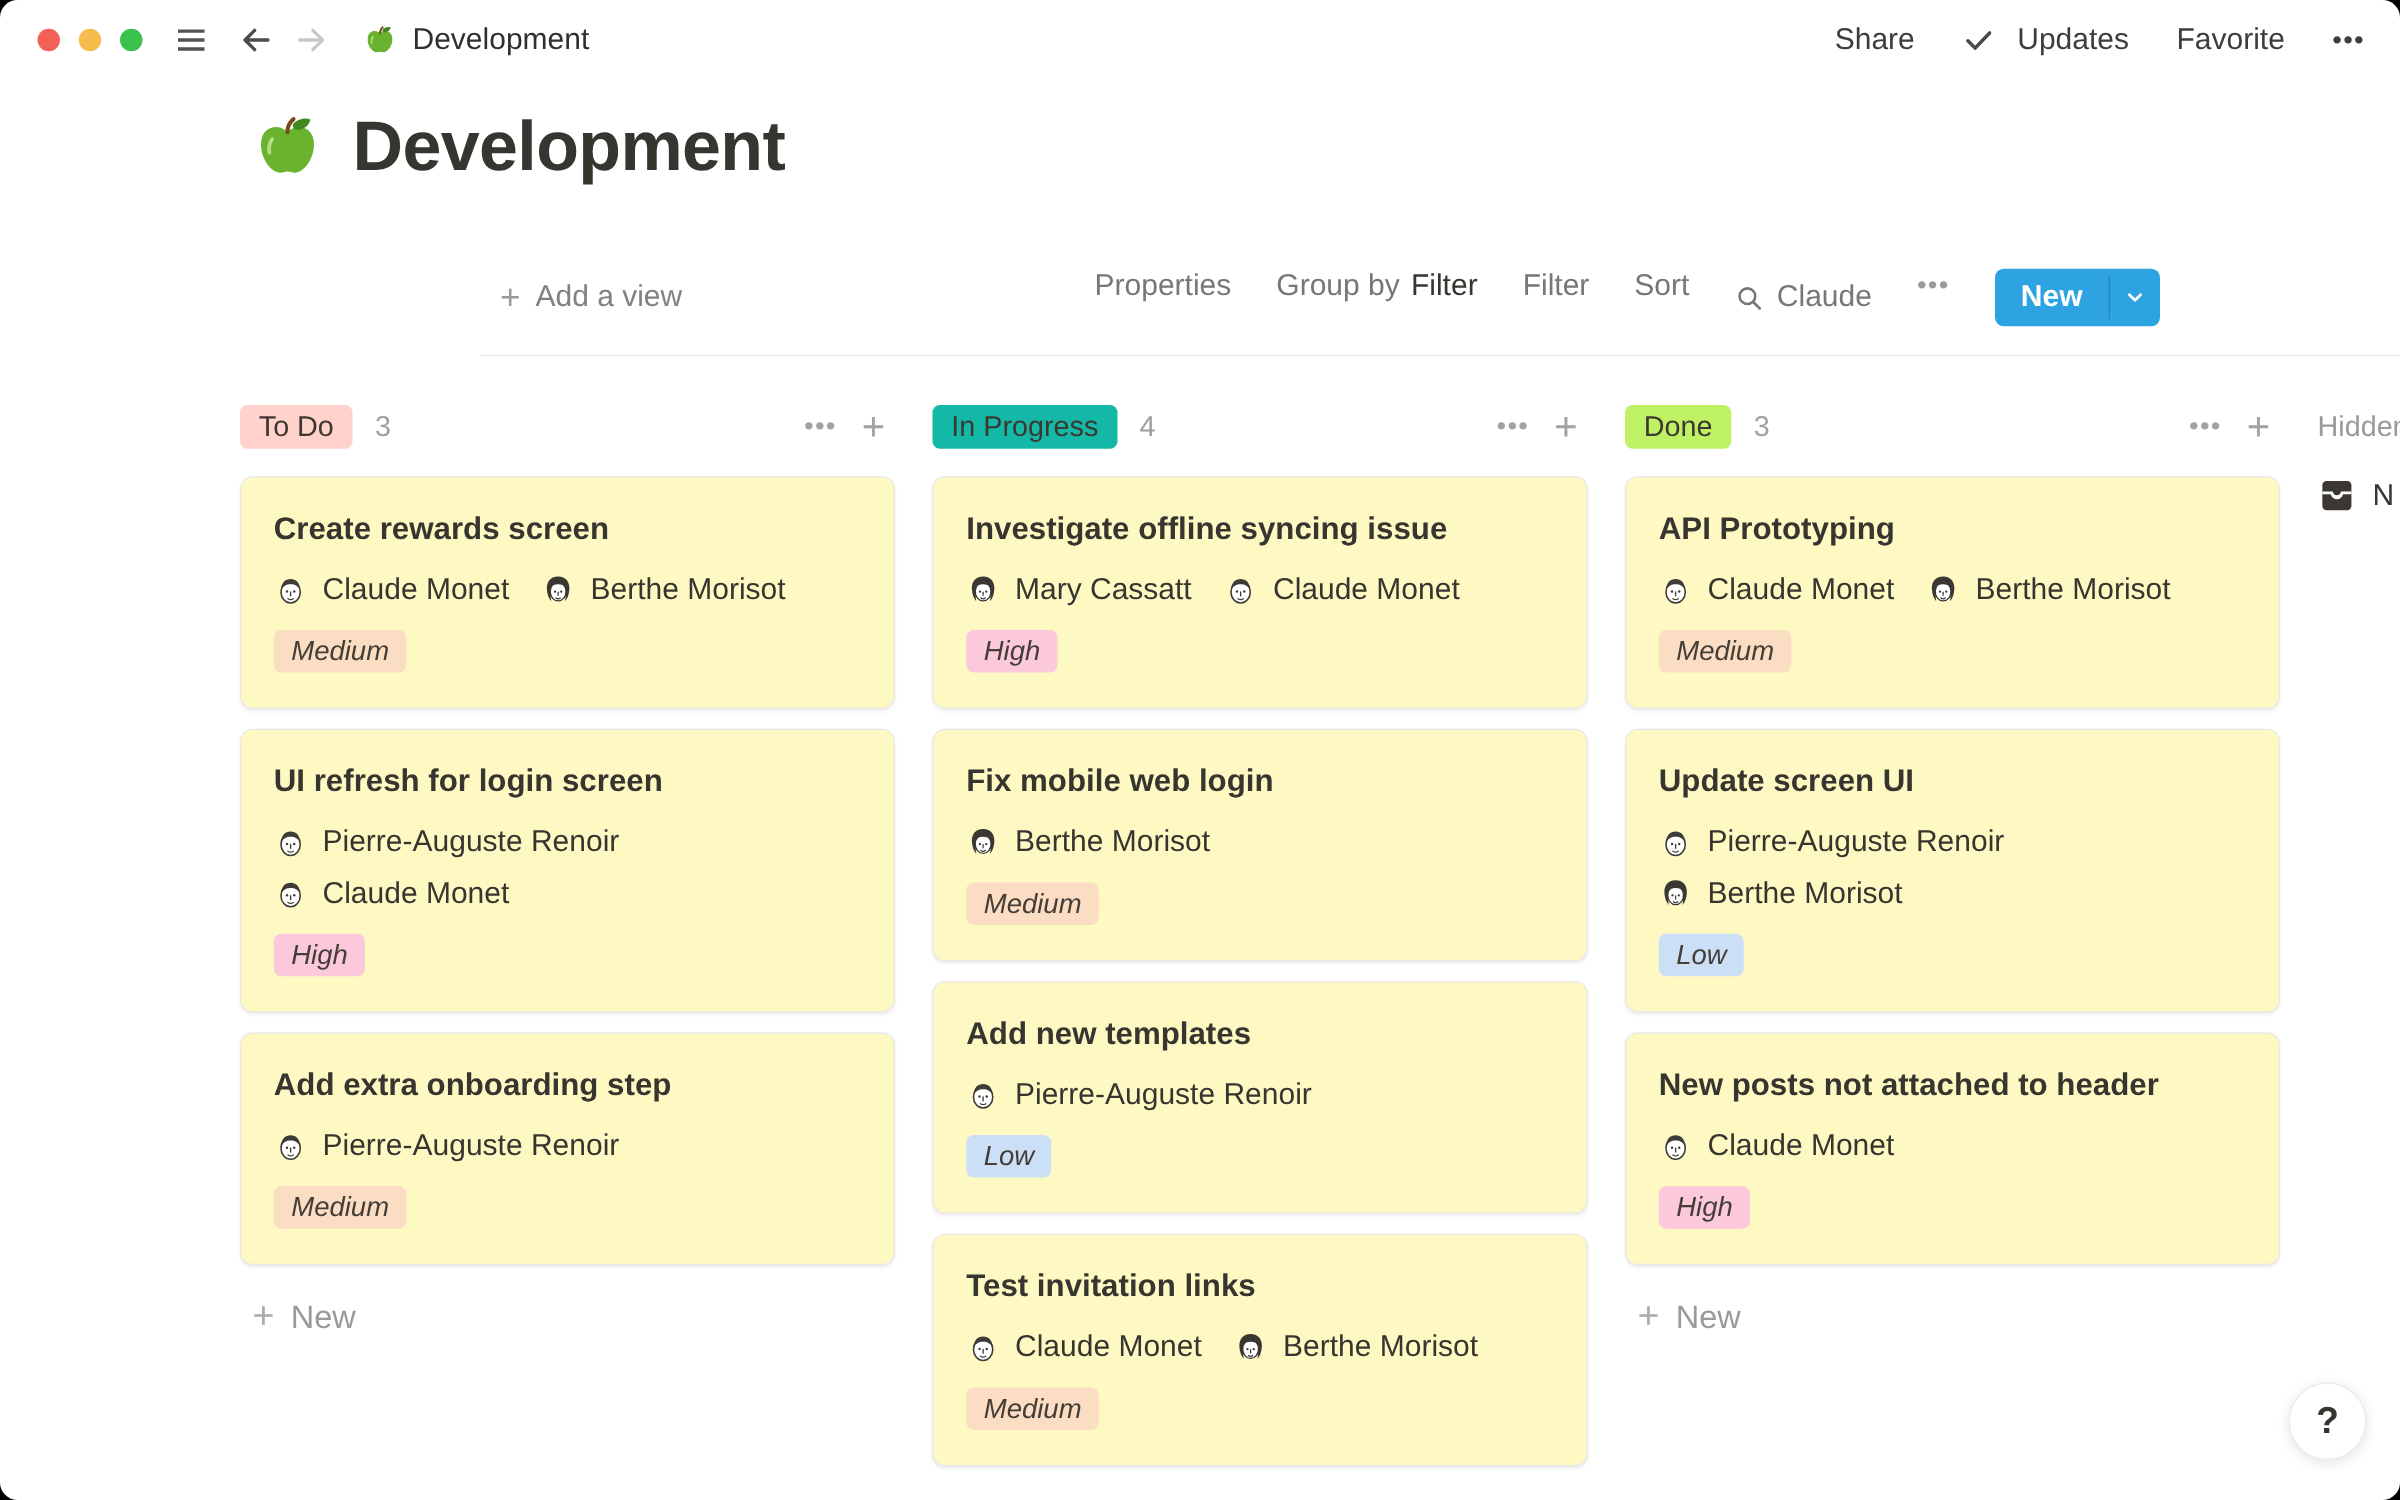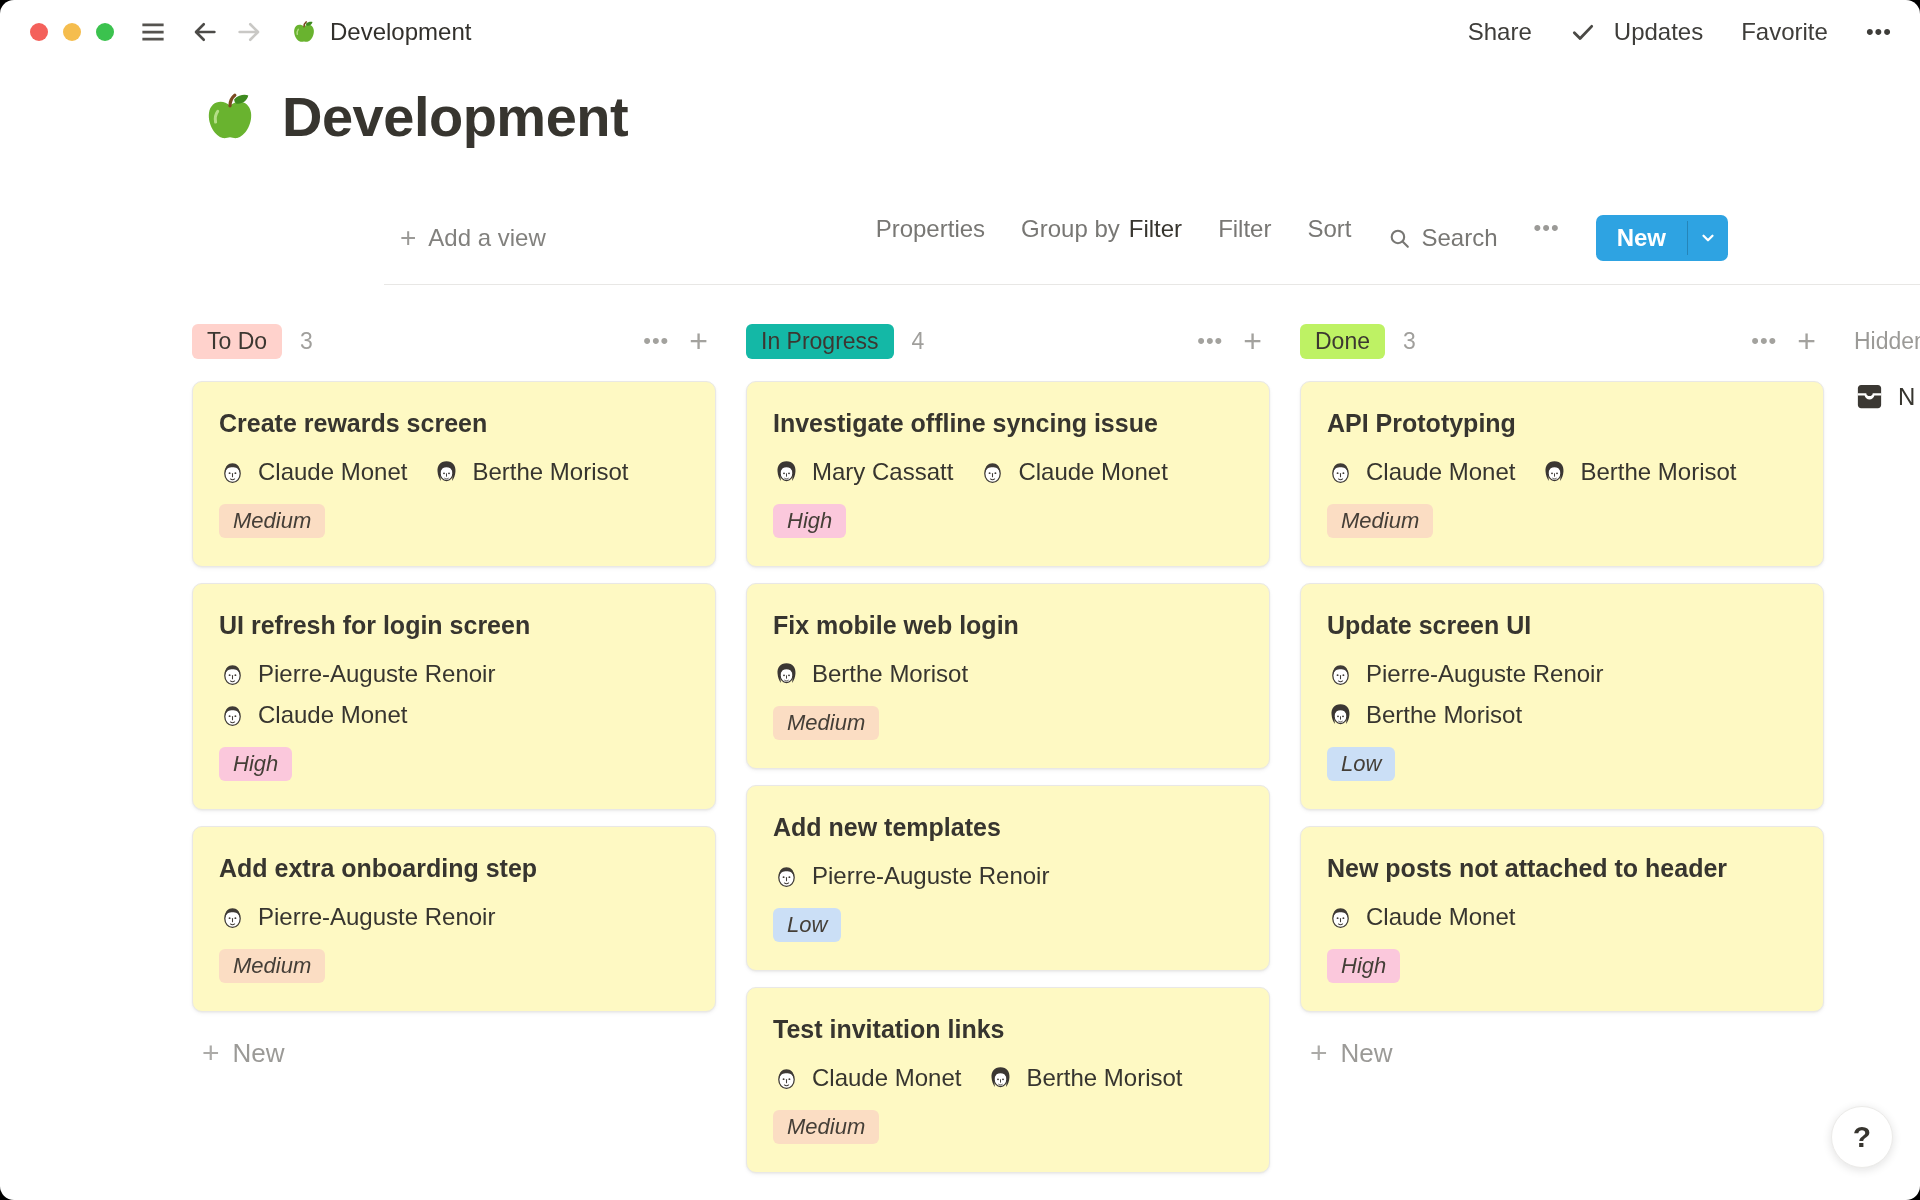--- a/index.html
+++ b/index.html
@@ -199,21 +199,21 @@
         <span class="groupby">
           <span>Group by</span>
           <span class="gb-value">Filter</span>
         </span>
         <span>Filter</span>
         <span>Sort</span>
         <span class="vt-search">
           <svg class="search-icon">
               <use href="#ic-search"></use>
             </svg>
-          <span>Search</span>
+          <span>Claude</span>
         </span>
         <span class="vt-more">•••</span>
         <span class="new-btn" style="background: rgb(46, 163, 226);">
           <span class="new-btn-label">New</span>
           <span class="new-btn-divider"></span>
           <span class="new-btn-chev">
             <svg class="chev-icon">
                 <use href="#ic-chev"></use>
               </svg>
           </span>

